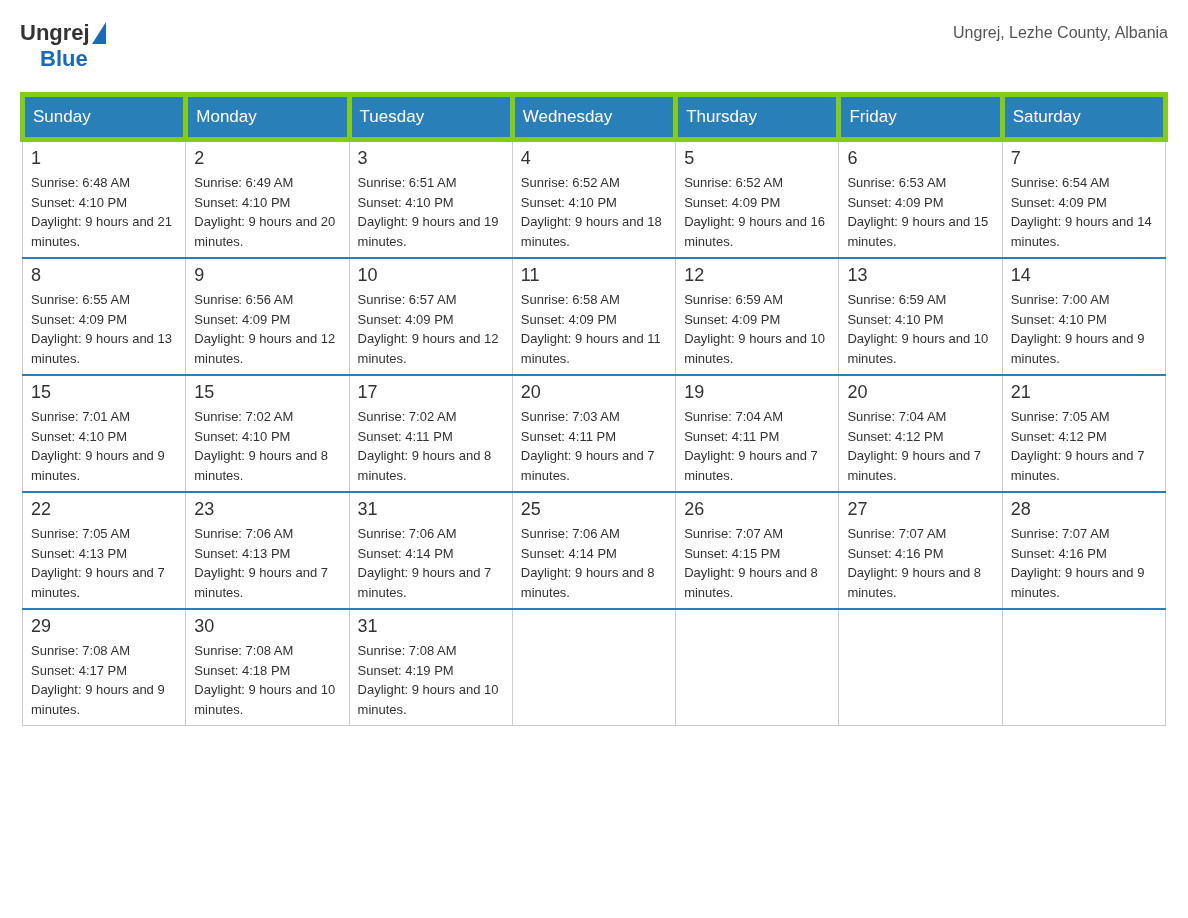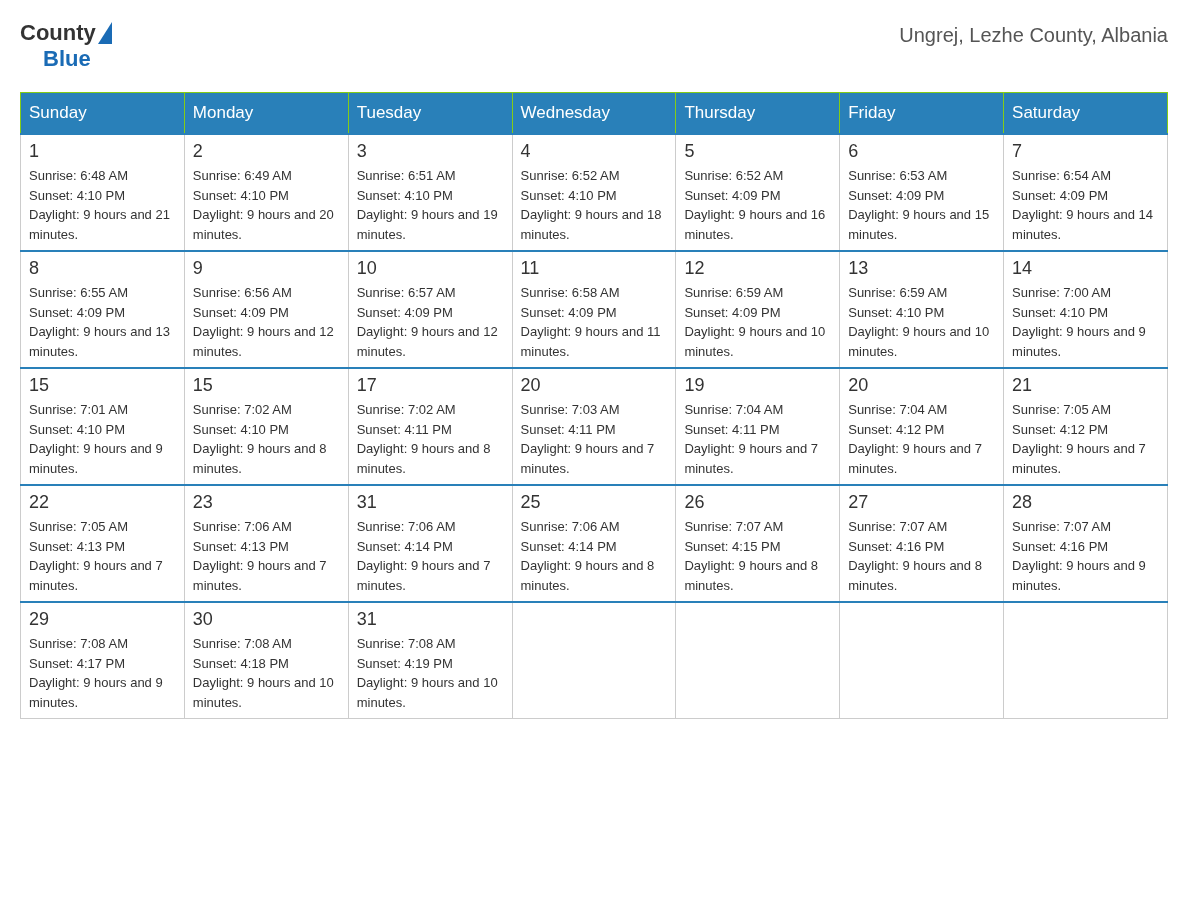--- a/index.html
+++ b/index.html
@@ -47,37 +47,37 @@
     .title-section {
       text-align: right;
     }
     .month-title {
       font-size: 52px;
       font-weight: normal;
       color: #333;
       line-height: 1.1;
     }
     .location-title {
-      font-size: 20px;
+      font-size: 16px;
       color: #555;
       margin-top: 4px;
     }
     .calendar {
       width: 100%;
       border-collapse: collapse;
       border: 1px solid #aaa;
     }
     .calendar th {
       background-color: #2980b9;
       color: #fff;
       font-size: 17px;
       font-weight: normal;
       padding: 10px 8px;
       text-align: left;
-      border: 1px solid #84cc16;
+      border: 5px solid #84cc16;
     }
     .calendar td {
       vertical-align: top;
       padding: 6px 8px;
       border: 1px solid #ccc;
       width: calc(100% / 7);
       font-size: 13px;
       color: #333;
       min-height: 100px;
     }
@@ -99,21 +99,21 @@
     tr.week-row td {
       border-top: 2px solid #2980b9;
     }
   </style>
 </head>
 <body>
 
 <div class="header">
   <div class="logo-wrapper">
     <div class="logo-line1">
-      <span class="logo-text-general">County</span>
+      <span class="logo-text-general">Ungrej</span>
       <span class="logo-icon"></span>
     </div>
     <div class="logo-line2">Blue</div>
   </div>
   <div class="title-section">
     <div class="location-title">Ungrej, Lezhe County, Albania</div>
   </div>
 </div>
 
 <table class="calendar">

